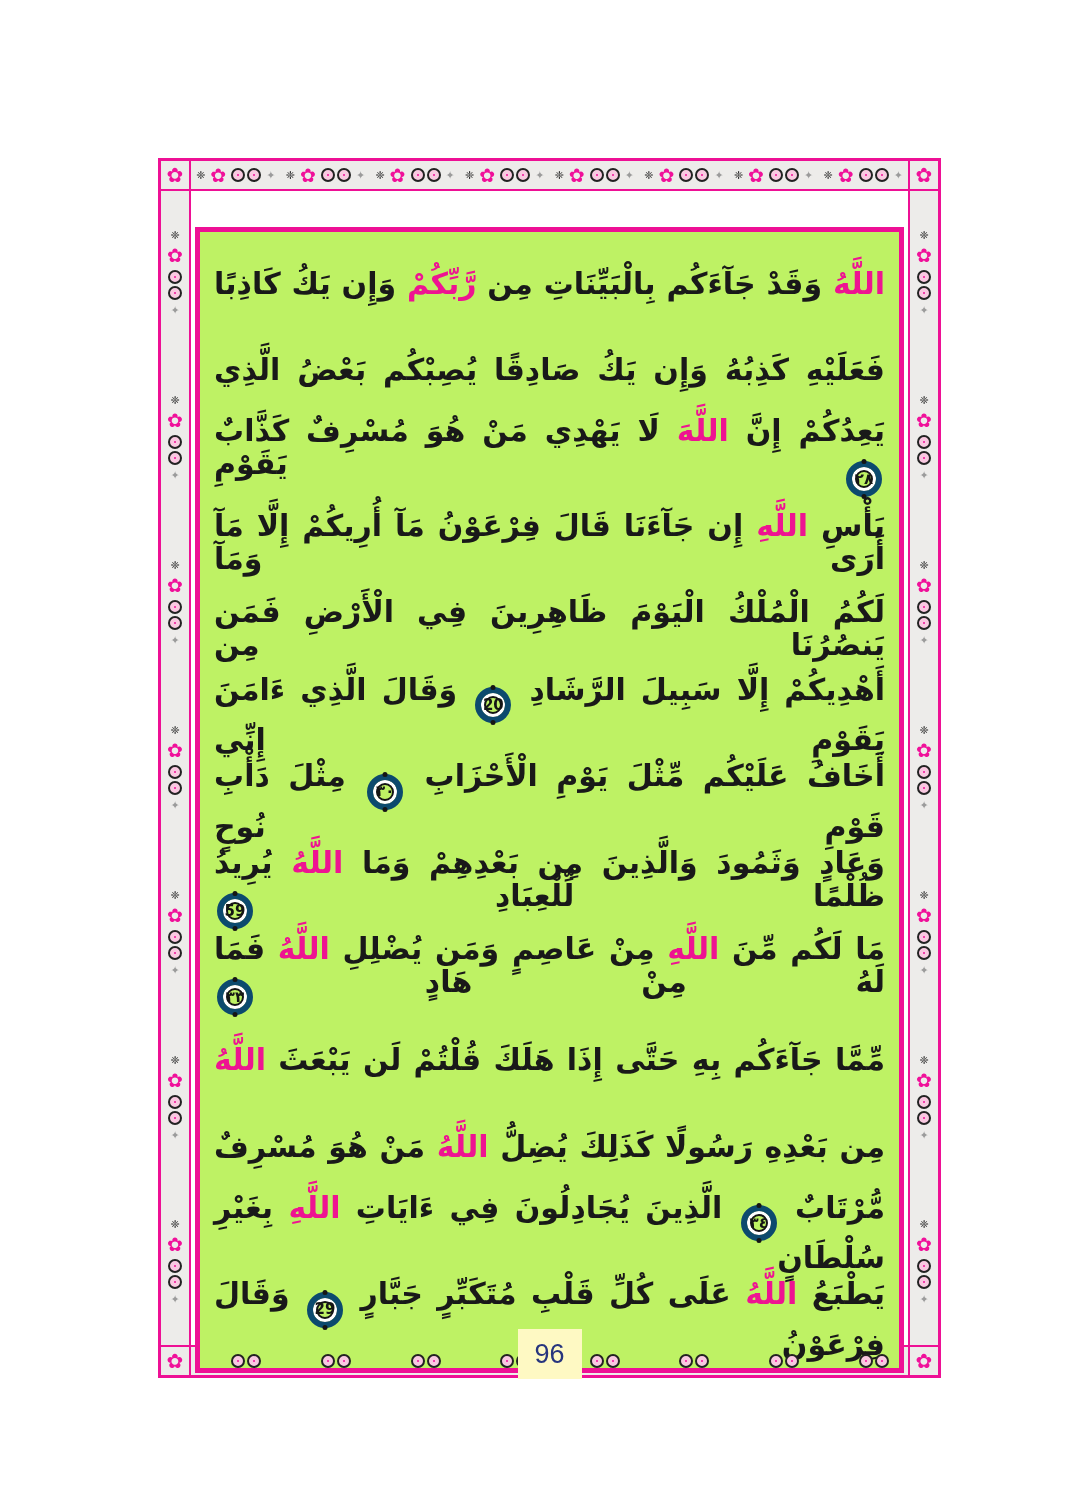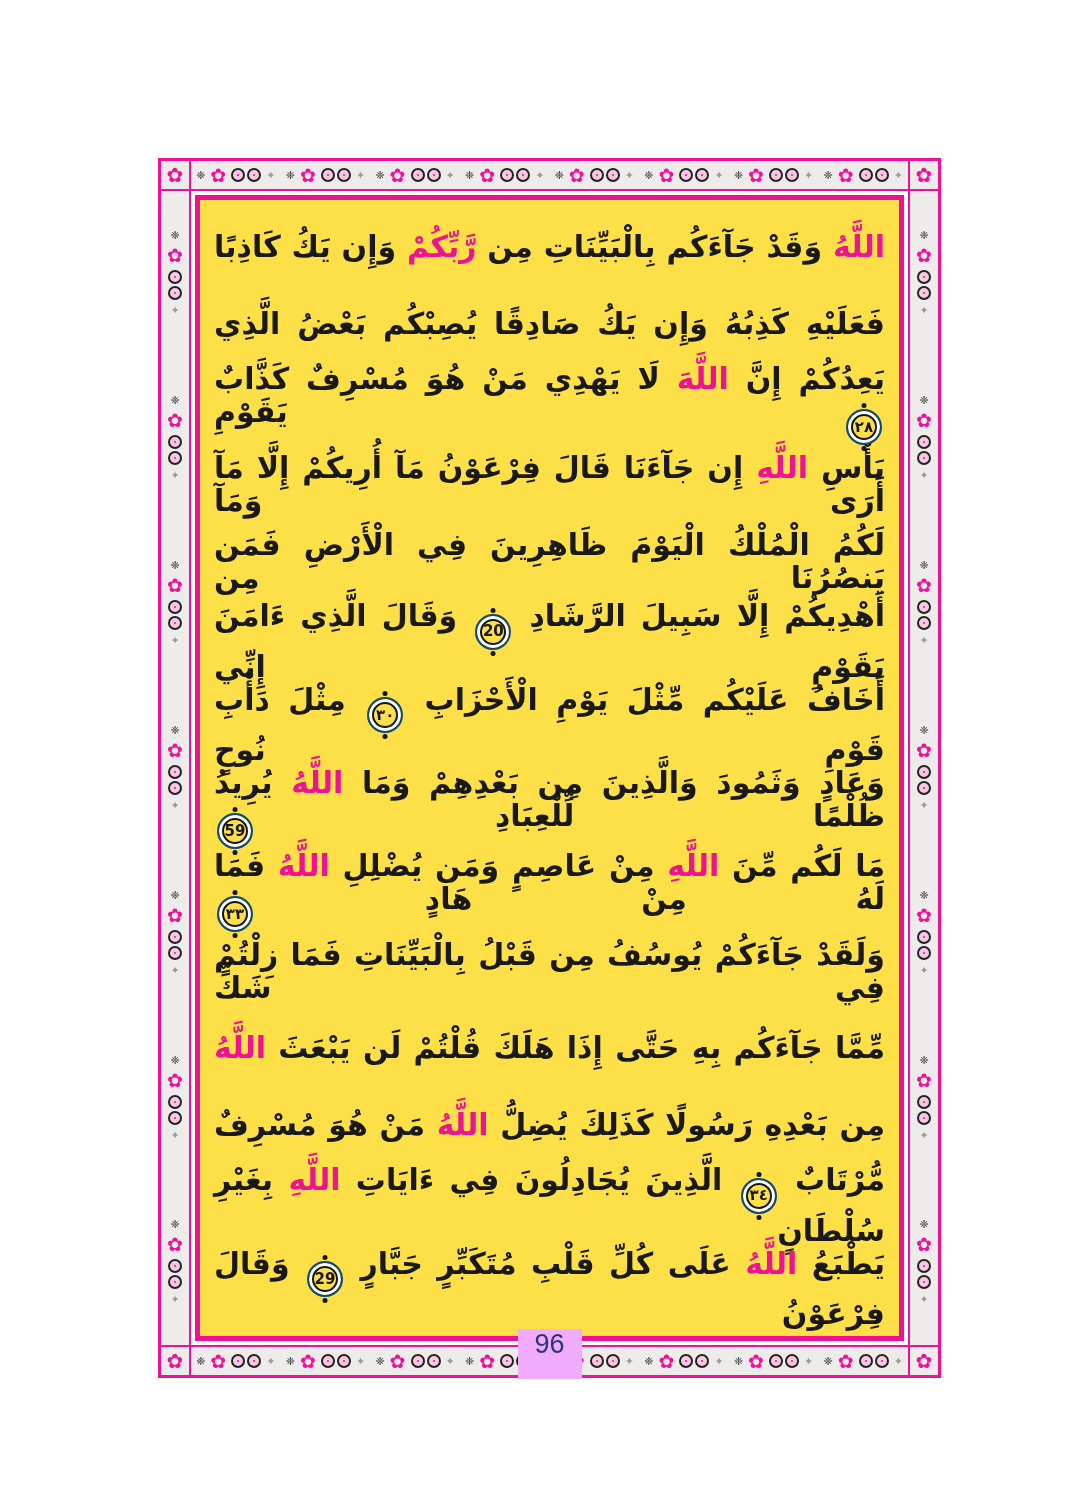--- a/index.html
+++ b/index.html
@@ -31,54 +31,54 @@
   .flower { color:#f0109a; font-size:19px; line-height:1; }
   .accent { color:#1c1c1c; font-size:11px; line-height:1; }
   .leaf   { color:#9b9b9b; font-size:11px; line-height:1; }
   .pair   { display:flex; gap:2px; }
   .pair-v { display:flex; flex-direction:column; gap:2px; }
   .ring { width:14px; height:14px; border:2px solid #222222; border-radius:50%; background:#f9c9e1; position:relative; }
   .ring::after { content:""; position:absolute; inset:4px; background:#f0109a; border-radius:50%; }
 
   
   .center-zone { background:#ffffff; padding:4px; }
-  .content { border:5px solid #ee1095; background:#fde047; width:100%; height:100%; position:relative; }
+  .content { border:5px solid #ee1095; background:#bef264; width:100%; height:100%; position:relative;margin-top:32px; }
 
   
   .text-area { position:absolute; inset:0; padding:8px 14px 6px 14px; display:flex; flex-direction:column; }
   .line {
     flex:1; direction:rtl; unicode-bidi:embed;
     font-family:"DejaVu Sans", sans-serif; font-weight:bold;
     font-size:30px; color:#191919;
     text-align:justify; text-align-last:justify;
     display:flex; align-items:center;
   }
   .line-inner { width:100%; text-align:justify; text-align-last:justify; line-height:1.1; }
   .hl { color:#ee1392; }
 
   .medallion {
     display:inline-flex; align-items:center; justify-content:center;
     width:36px; height:36px; margin:0 3px;
-    border:2px solid #0c4a6e; border-radius:50%;
+    border:6px solid #0c4a6e; border-radius:50%;
     box-shadow: inset 0 0 0 3px #ffffff, inset 0 0 0 5px #151515;
     font-size:15px; font-weight:bold; color:#151515;
     vertical-align:-10px; position:relative;
   }
   .medallion::before, .medallion::after {
     content:""; position:absolute; left:50%; transform:translateX(-50%);
     width:5px; height:5px; background:#151515; border-radius:50%;
   }
   .medallion::before { top:-8px; }
   .medallion::after  { bottom:-8px; }
 
   
   .page-number-notch {
     position:absolute; left:50%; transform:translateX(-50%); bottom:-4px;
-    width:64px; height:50px; background:#f0abfc; z-index:5;
-    display:flex; justify-content:center;
+    width:64px; height:50px; background:#fef9c3; z-index:5;
+    display:flex; align-items:center; justify-content:center;
   }
   .page-number { font-family:"Liberation Sans", sans-serif; font-size:27px; color:#27357e; }
 </style>
 </head>
 <body>
 
 <div class="screen">
   <div class="frame">
 
     <div class="corner corner-tl">
@@ -252,23 +252,20 @@
             <div class="line">
               <div class="line-inner"><span>أَخَافُ عَلَيْكُم مِّثْلَ يَوْمِ الْأَحْزَابِ</span> <span class="medallion">٣٠</span> <span>مِثْلَ دَأْبِ قَوْمِ نُوحٍ</span></div>
             </div>
             <div class="line">
               <div class="line-inner"><span>وَعَادٍ وَثَمُودَ وَالَّذِينَ مِن بَعْدِهِمْ وَمَا</span> <span class="hl">اللَّهُ</span> <span>يُرِيدُ ظُلْمًا لِّلْعِبَادِ</span> <span class="medallion">59</span></div>
             </div>
             <div class="line">
               <div class="line-inner"><span>مَا لَكُم مِّنَ</span> <span class="hl">اللَّهِ</span> <span>مِنْ عَاصِمٍ وَمَن يُضْلِلِ</span> <span class="hl">اللَّهُ</span> <span>فَمَا لَهُ مِنْ هَادٍ</span> <span class="medallion">٣٣</span></div>
             </div>
             <div class="line">
-              <div class="line-inner"><span>وَلَقَدْ جَآءَكُمْ يُوسُفُ مِن قَبْلُ بِالْبَيِّنَاتِ فَمَا زِلْتُمْ فِي شَكٍّ</span></div>
-            </div>
-            <div class="line">
               <div class="line-inner"><span>مِّمَّا جَآءَكُم بِهِ حَتَّى إِذَا هَلَكَ قُلْتُمْ لَن يَبْعَثَ</span> <span class="hl">اللَّهُ</span></div>
             </div>
             <div class="line">
               <div class="line-inner"><span>مِن بَعْدِهِ رَسُولًا كَذَلِكَ يُضِلُّ</span> <span class="hl">اللَّهُ</span> <span>مَنْ هُوَ مُسْرِفٌ</span></div>
             </div>
             <div class="line">
               <div class="line-inner"><span>مُّرْتَابٌ</span> <span class="medallion">٣٤</span> <span>الَّذِينَ يُجَادِلُونَ فِي ءَايَاتِ</span> <span class="hl">اللَّهِ</span> <span>بِغَيْرِ سُلْطَانٍ</span></div>
             </div>
             <div class="line">
               <div class="line-inner"><span>يَطْبَعُ</span> <span class="hl">اللَّهُ</span> <span>عَلَى كُلِّ قَلْبِ مُتَكَبِّرٍ جَبَّارٍ</span> <span class="medallion">29</span> <span>وَقَالَ فِرْعَوْنُ</span></div>

